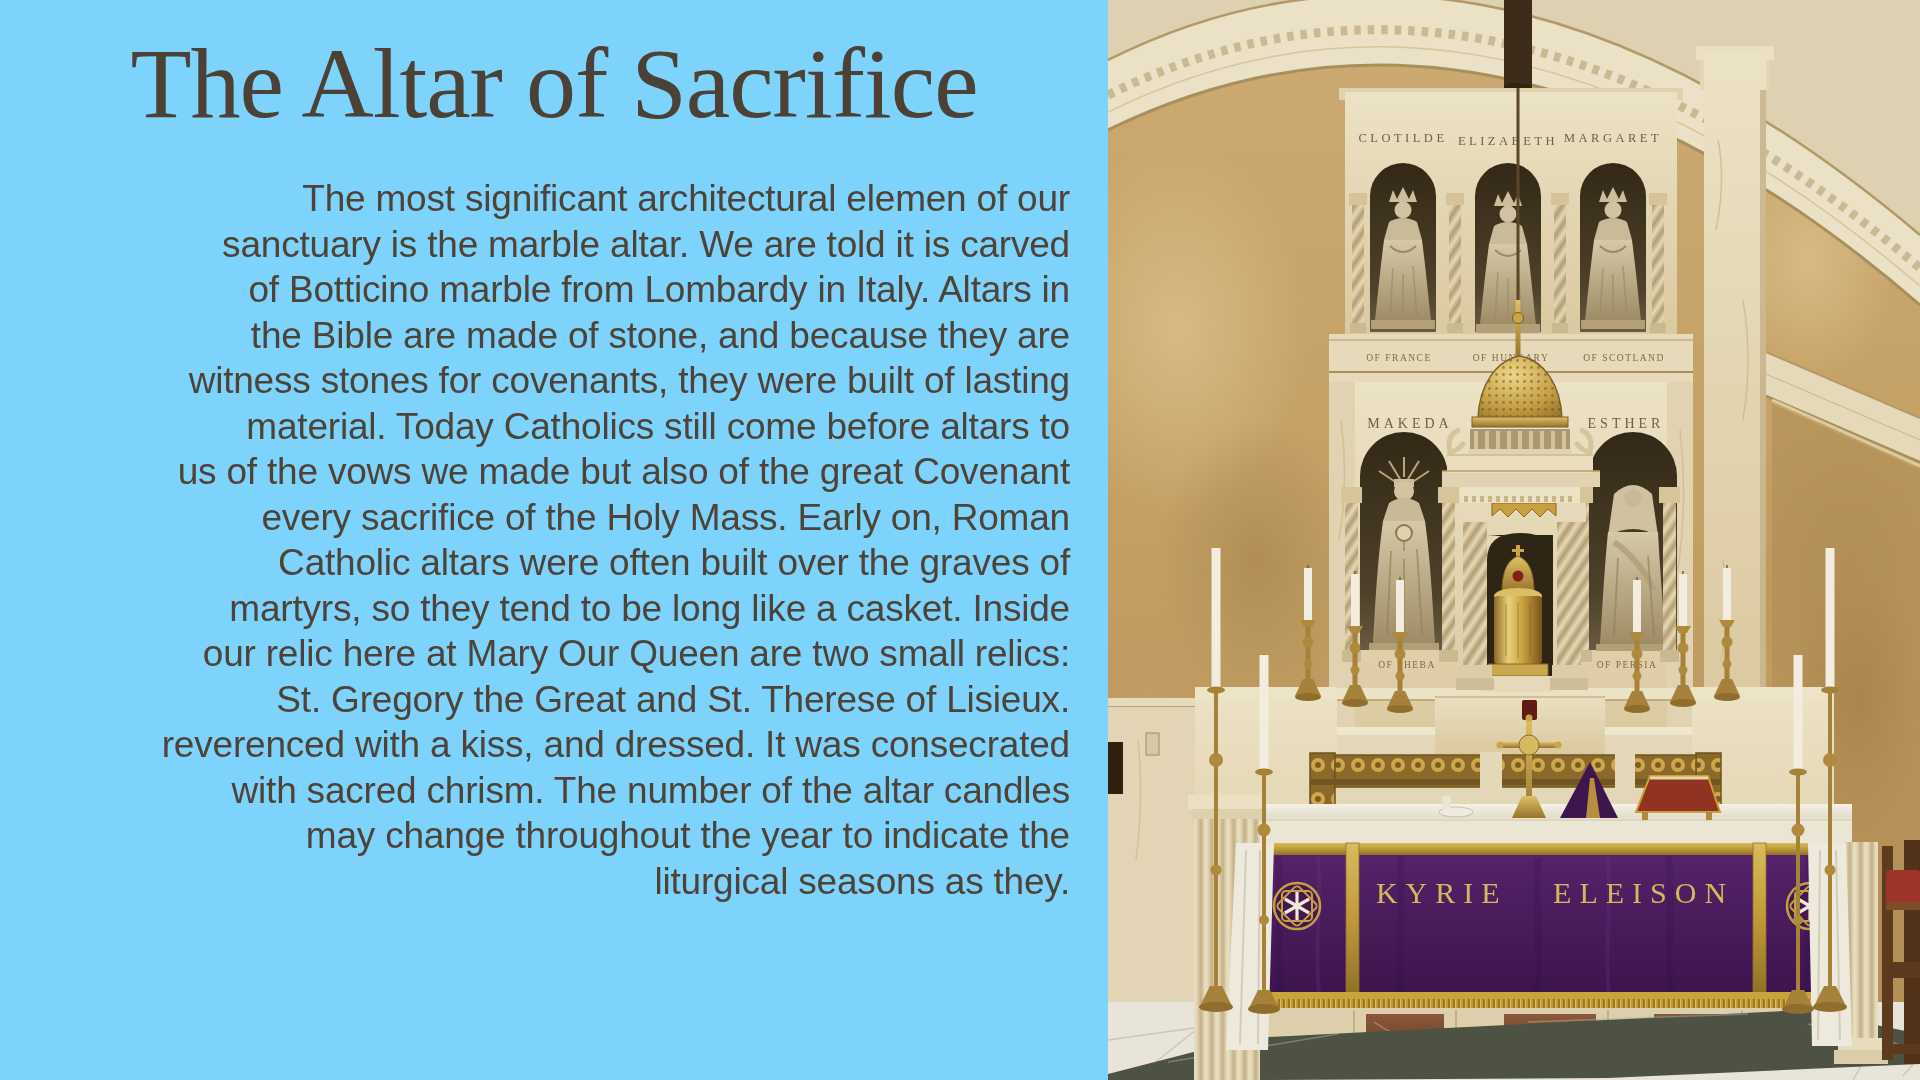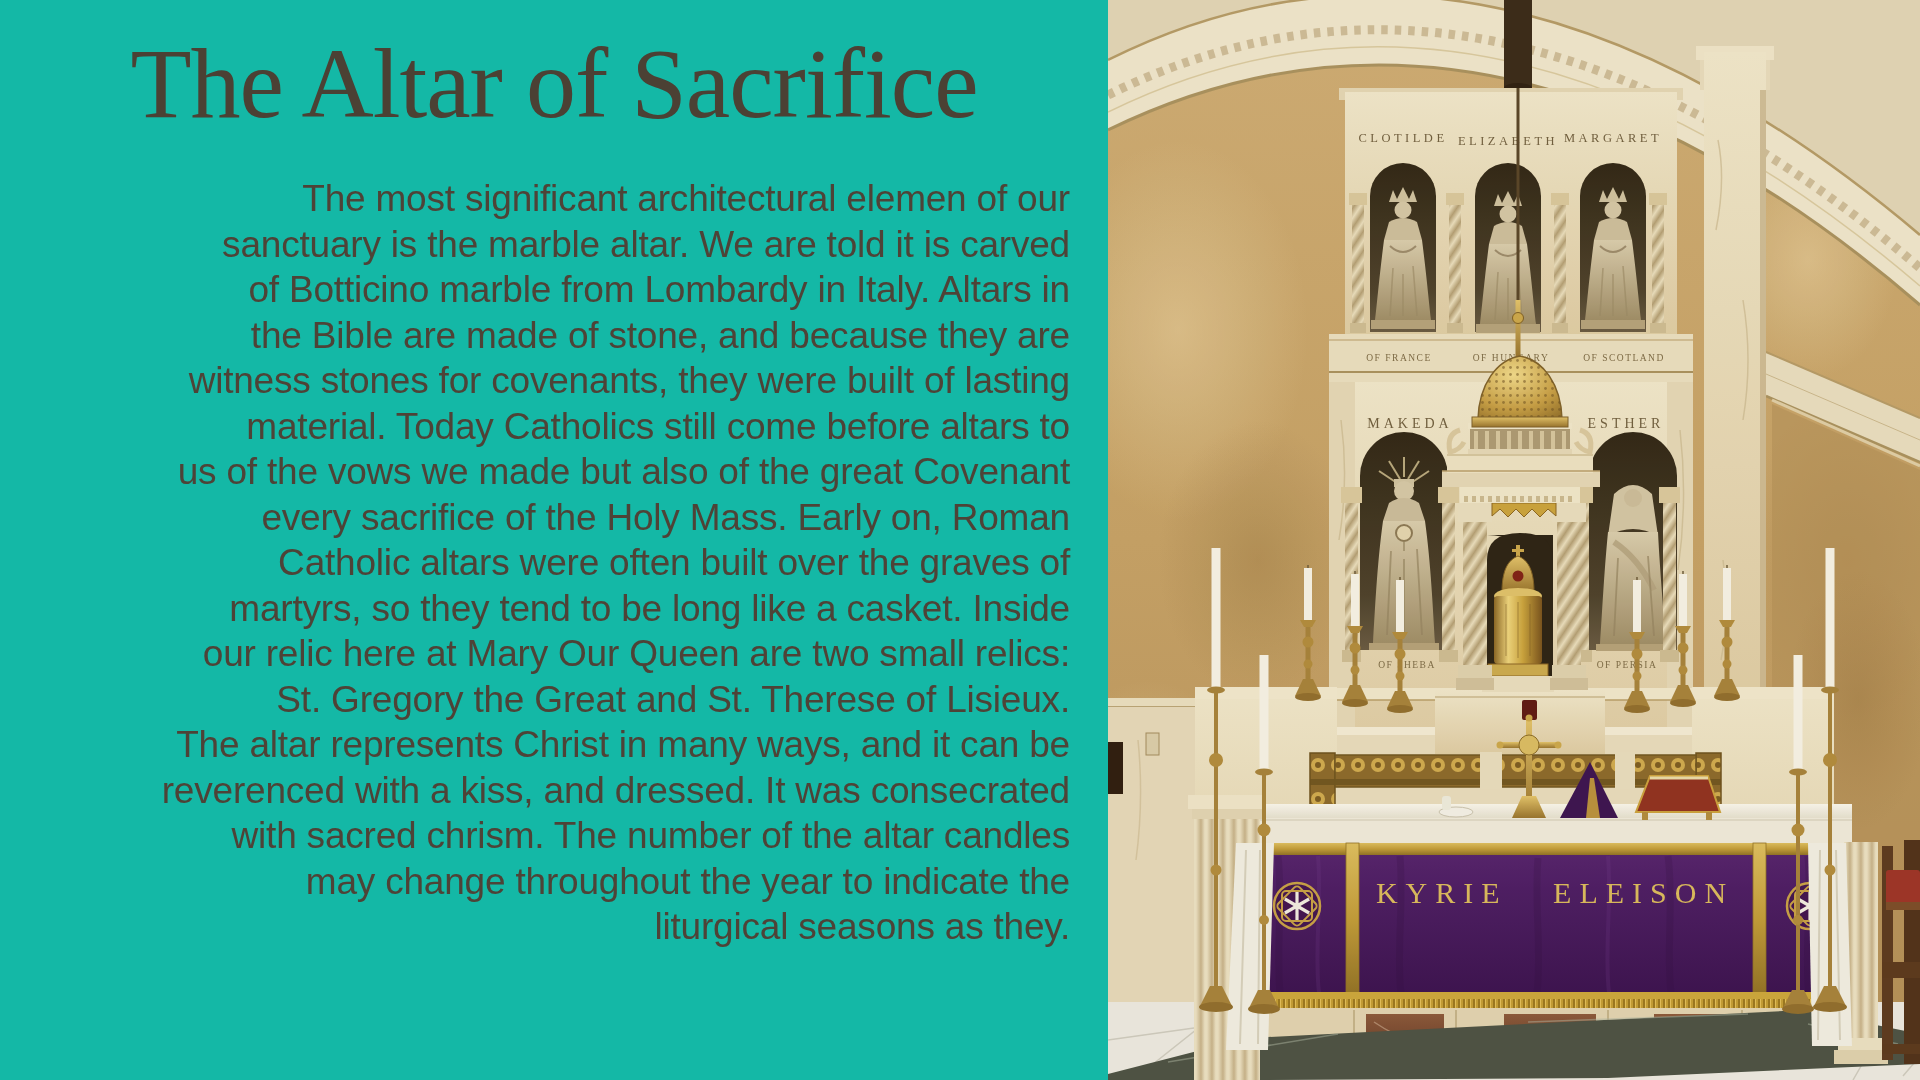--- a/index.html
+++ b/index.html
@@ -1,18 +1,18 @@
 <!DOCTYPE html>
 <html><head>
 <meta charset="utf-8">
 <style>
   html,body{margin:0;padding:0;background:#f3ecdc;}
   #stage{position:relative;width:1920px;height:1080px;overflow:hidden;
          font-family:"Liberation Sans",sans-serif;background:#f3ecdc;}
-  .left-panel{position:absolute;left:0;top:0;width:1108px;height:1080px;background:#14b8a6;}
+  .left-panel{position:absolute;left:0;top:0;width:1108px;height:1080px;background:#7dd3fc;}
   .page-title{position:absolute;top:26px;left:0;width:1108px;text-align:center;
       font-family:"Liberation Serif","DejaVu Serif",serif;font-weight:400;
       font-size:100px;letter-spacing:-1px;color:#4b4134;line-height:1.15;}
   .body-text{position:absolute;top:176px;right:38px;width:1010px;text-align:right;
       font-size:37px;line-height:45.5px;color:#4e4337;letter-spacing:-0.2px;}
   .photo-wrap{position:absolute;left:1108px;top:0;width:812px;height:1080px;overflow:hidden;}
   svg text{font-family:"Liberation Serif","DejaVu Serif",serif;}
 </style>
 </head>
 <body>
@@ -27,21 +27,20 @@
       <div>of Botticino marble from Lombardy in Italy. Altars in</div>
       <div>the Bible are made of stone, and because they are</div>
       <div>witness stones for covenants, they were built of lasting</div>
       <div>material. Today Catholics still come before altars to</div>
       <div>us of the vows we made but also of the great Covenant</div>
       <div>every sacrifice of the Holy Mass. Early on, Roman</div>
       <div>Catholic altars were often built over the graves of</div>
       <div>martyrs, so they tend to be long like a casket. Inside</div>
       <div>our relic here at Mary Our Queen are two small relics:</div>
       <div>St. Gregory the Great and St. Therese of Lisieux.</div>
-      <div>The altar represents Christ in many ways, and it can be</div>
       <div>reverenced with a kiss, and dressed. It was consecrated</div>
       <div>with sacred chrism. The number of the altar candles</div>
       <div>may change throughout the year to indicate the</div>
       <div>liturgical seasons as they.</div>
     </div>
   </div>
 
   <div class="photo-wrap">
   <svg width="812" height="1080" viewBox="0 0 812 1080" xmlns="http://www.w3.org/2000/svg">
     <defs>

